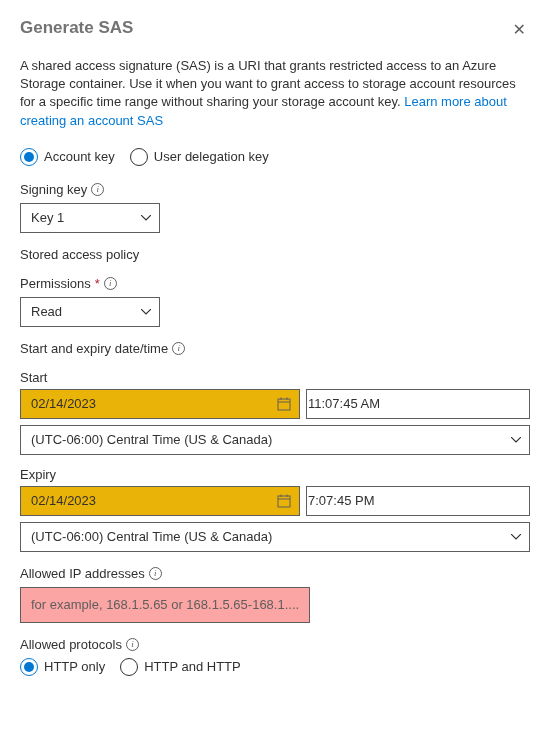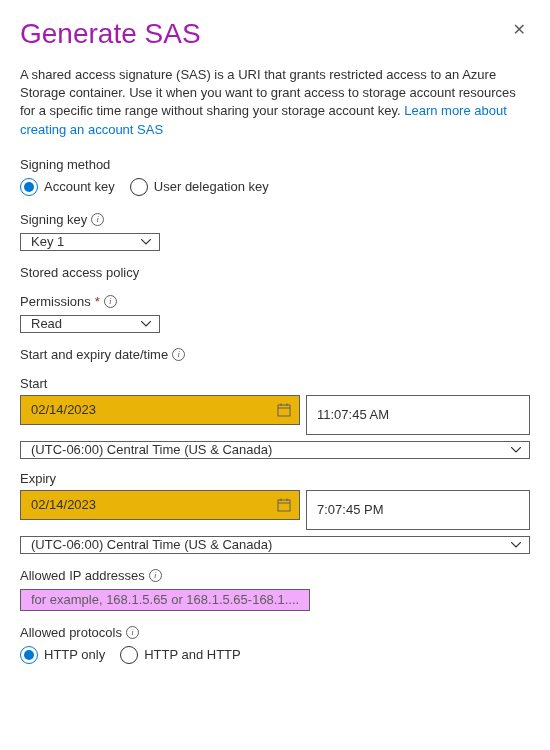--- a/index.html
+++ b/index.html
@@ -6,21 +6,21 @@
     body {
       font-family: "Segoe UI", -apple-system, sans-serif;
       font-size: 13px;
       color: #323130;
       background: #fff;
       width: 550px;
       height: 750px;
       padding: 18px 20px;
     }
     .header { display: flex; justify-content: space-between; align-items: flex-start; margin-bottom: 16px; }
-    .header h1 { font-size: 28px; font-weight: 400; color: #a21caf; }
+    .header h1 { font-size: 17px; font-weight: 700; color: #737373; }
     .close-btn { font-size: 16px; color: #605e5c; cursor: pointer; background: none; border: none; padding: 2px 4px; }
     .description { font-size: 13px; line-height: 1.4; color: #323130; margin-bottom: 18px; }
     .description a { color: #0078d4; text-decoration: none; }
     .section-label { font-size: 13px; color: #323130; margin-bottom: 6px; display: flex; align-items: center; gap: 4px; }
     .required { color: #a4262c; }
     .info-icon {
       display: inline-flex; align-items: center; justify-content: center;
       width: 13px; height: 13px; border: 1px solid #605e5c; border-radius: 50%;
       font-size: 9px; color: #605e5c; font-style: italic; font-family: Georgia, serif;
       cursor: default;
@@ -29,52 +29,52 @@
     .radio-item { display: flex; align-items: center; gap: 6px; cursor: pointer; }
     .radio {
       width: 18px; height: 18px; border: 1px solid #323130; border-radius: 50%;
       display: flex; align-items: center; justify-content: center; background: #fff;
     }
     .radio.checked::after {
       content: ""; width: 10px; height: 10px; background: #0078d4; border-radius: 50%;
     }
     .radio.checked { border-color: #0078d4; }
     .select {
-      position: relative; border: 1px solid #605e5c; height: 18px;
+      position: relative; border: 1px solid #605e5c; height: 30px;
       display: flex; align-items: center; padding: 0 28px 0 10px;
       background: #fff; cursor: pointer; font-size: 13px;
     }
     .select.small { width: 140px; }
     .select.full { width: 100%; }
     .chevron {
       position: absolute; right: 8px; top: 50%; transform: translateY(-50%);
       width: 10px; height: 10px; display: flex; align-items: center; justify-content: center;
     }
     .chevron svg { width: 10px; height: 6px; }
     .field-group { margin-bottom: 14px; }
     .date-row { display: flex; gap: 6px; margin-bottom: 6px; }
     .date-input {
       position: relative; border: 1px solid #605e5c; height: 30px;
       display: flex; align-items: center; padding: 0 28px 0 10px;
       background: #eab308; font-size: 13px; flex: 0 0 280px;
     }
     .time-input {
-      border: 1px solid #605e5c; height: 40px;
-      display: flex; align-items: center; padding: 0 10px;
+      border: 1px solid #605e5c; height: 30px;
+      display: flex; align-items: center; padding: 0 1px;
       background: #fff; font-size: 13px; flex: 1;
     }
     .calendar-icon {
       position: absolute; right: 8px; top: 50%; transform: translateY(-50%);
       width: 14px; height: 14px;
     }
     .calendar-icon svg { width: 14px; height: 14px; }
     .tz-select { margin-bottom: 12px; }
     .text-input {
-      border: 1px solid #605e5c; height: 22px; width: 290px;
-      padding: 0 10px; font-size: 13px; background: #f0abfc;
+      border: 1px solid #605e5c; height: 36px; width: 290px;
+      padding: 0 10px; font-size: 13px; background: #fca5a5;
       font-family: inherit; color: #605e5c;
     }
     .text-input::placeholder { color: #605e5c; }
     .start-expiry-block { margin-bottom: 14px; }
     .sub-label { font-size: 13px; margin-bottom: 4px; }
   </style>
 </head>
 <body>
 
 <div class="header">
@@ -82,21 +82,20 @@
   <button class="close-btn">
     <span>✕</span>
   </button>
 </div>
 
 <p class="description">
   <span>A shared access signature (SAS) is a URI that grants restricted access to an Azure Storage container. Use it when you want to grant access to storage account resources for a specific time range without sharing your storage account key. </span><a href="#">Learn more about creating an account SAS</a>
 </p>
 
 <div class="field-group">
-  <div class="section-label">Signing method</div>
   <div class="radio-row">
     <div class="radio-item">
       <span class="radio checked"></span>
       <span>Account key</span>
     </div>
     <div class="radio-item">
       <span class="radio"></span>
       <span>User delegation key</span>
     </div>
   </div>

